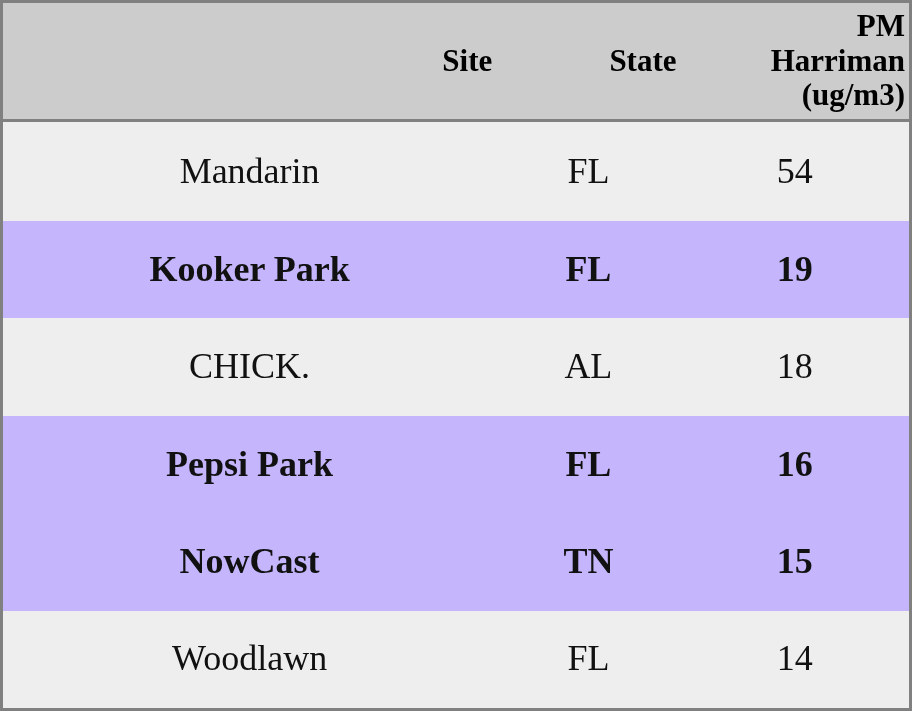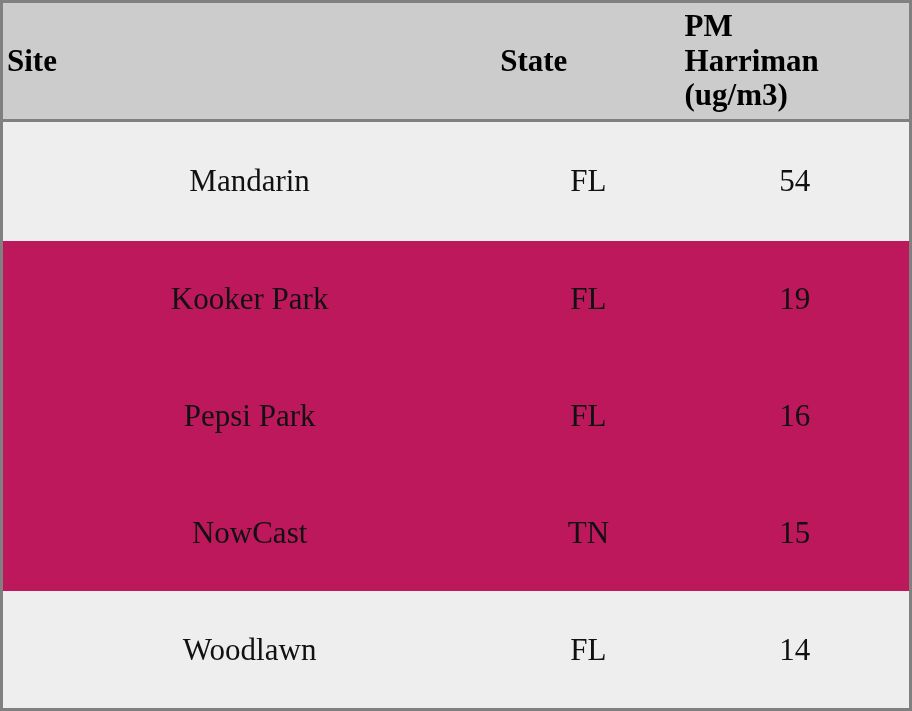--- a/index.html
+++ b/index.html
@@ -28,41 +28,41 @@
   }
   thead tr {
     background: #cccccc;
   }
   thead th {
     border-bottom: 3px solid #808080;
     font-family: "Liberation Serif", serif;
     font-weight: bold;
     font-size: 31px;
     color: #000000;
-    text-align: left;
+    text-align: right;
     vertical-align: middle;
     padding: 6px 4px;
     line-height: 1.12;
   }
   th.col-site   { width: 55%; }
   th.col-state  { width: 20%; }
   th.col-value  { width: 25%; }
 
   tbody td {
     font-family: "Liberation Serif", serif;
-    font-size: 31px;
+    font-size: 36px;
     color: #111111;
     text-align: center;
     vertical-align: middle;
     padding: 0;
     height: 58px;
     line-height: 1.1;
   }
   tbody tr.odd-row  { background: #eeeeee; }
-  tbody tr.even-row { background: #be185d; }
+  tbody tr.even-row { background: #c4b5fd; font-weight: bold; }
 </style>
 </head>
 <body>
 
 <div class="table-wrap">
   <table class="data-table">
     <thead>
       <tr>
         <th class="col-site">
           <span>Site</span>
@@ -81,20 +81,25 @@
       <tr class="odd-row">
         <td>Mandarin</td>
         <td>FL</td>
         <td>54</td>
       </tr>
       <tr class="even-row">
         <td>Kooker Park</td>
         <td>FL</td>
         <td>19</td>
       </tr>
+      <tr class="odd-row">
+        <td>CHICK.</td>
+        <td>AL</td>
+        <td>18</td>
+      </tr>
       <tr class="even-row">
         <td>Pepsi Park</td>
         <td>FL</td>
         <td>16</td>
       </tr>
       <tr class="even-row">
         <td>NowCast</td>
         <td>TN</td>
         <td>15</td>
       </tr>

